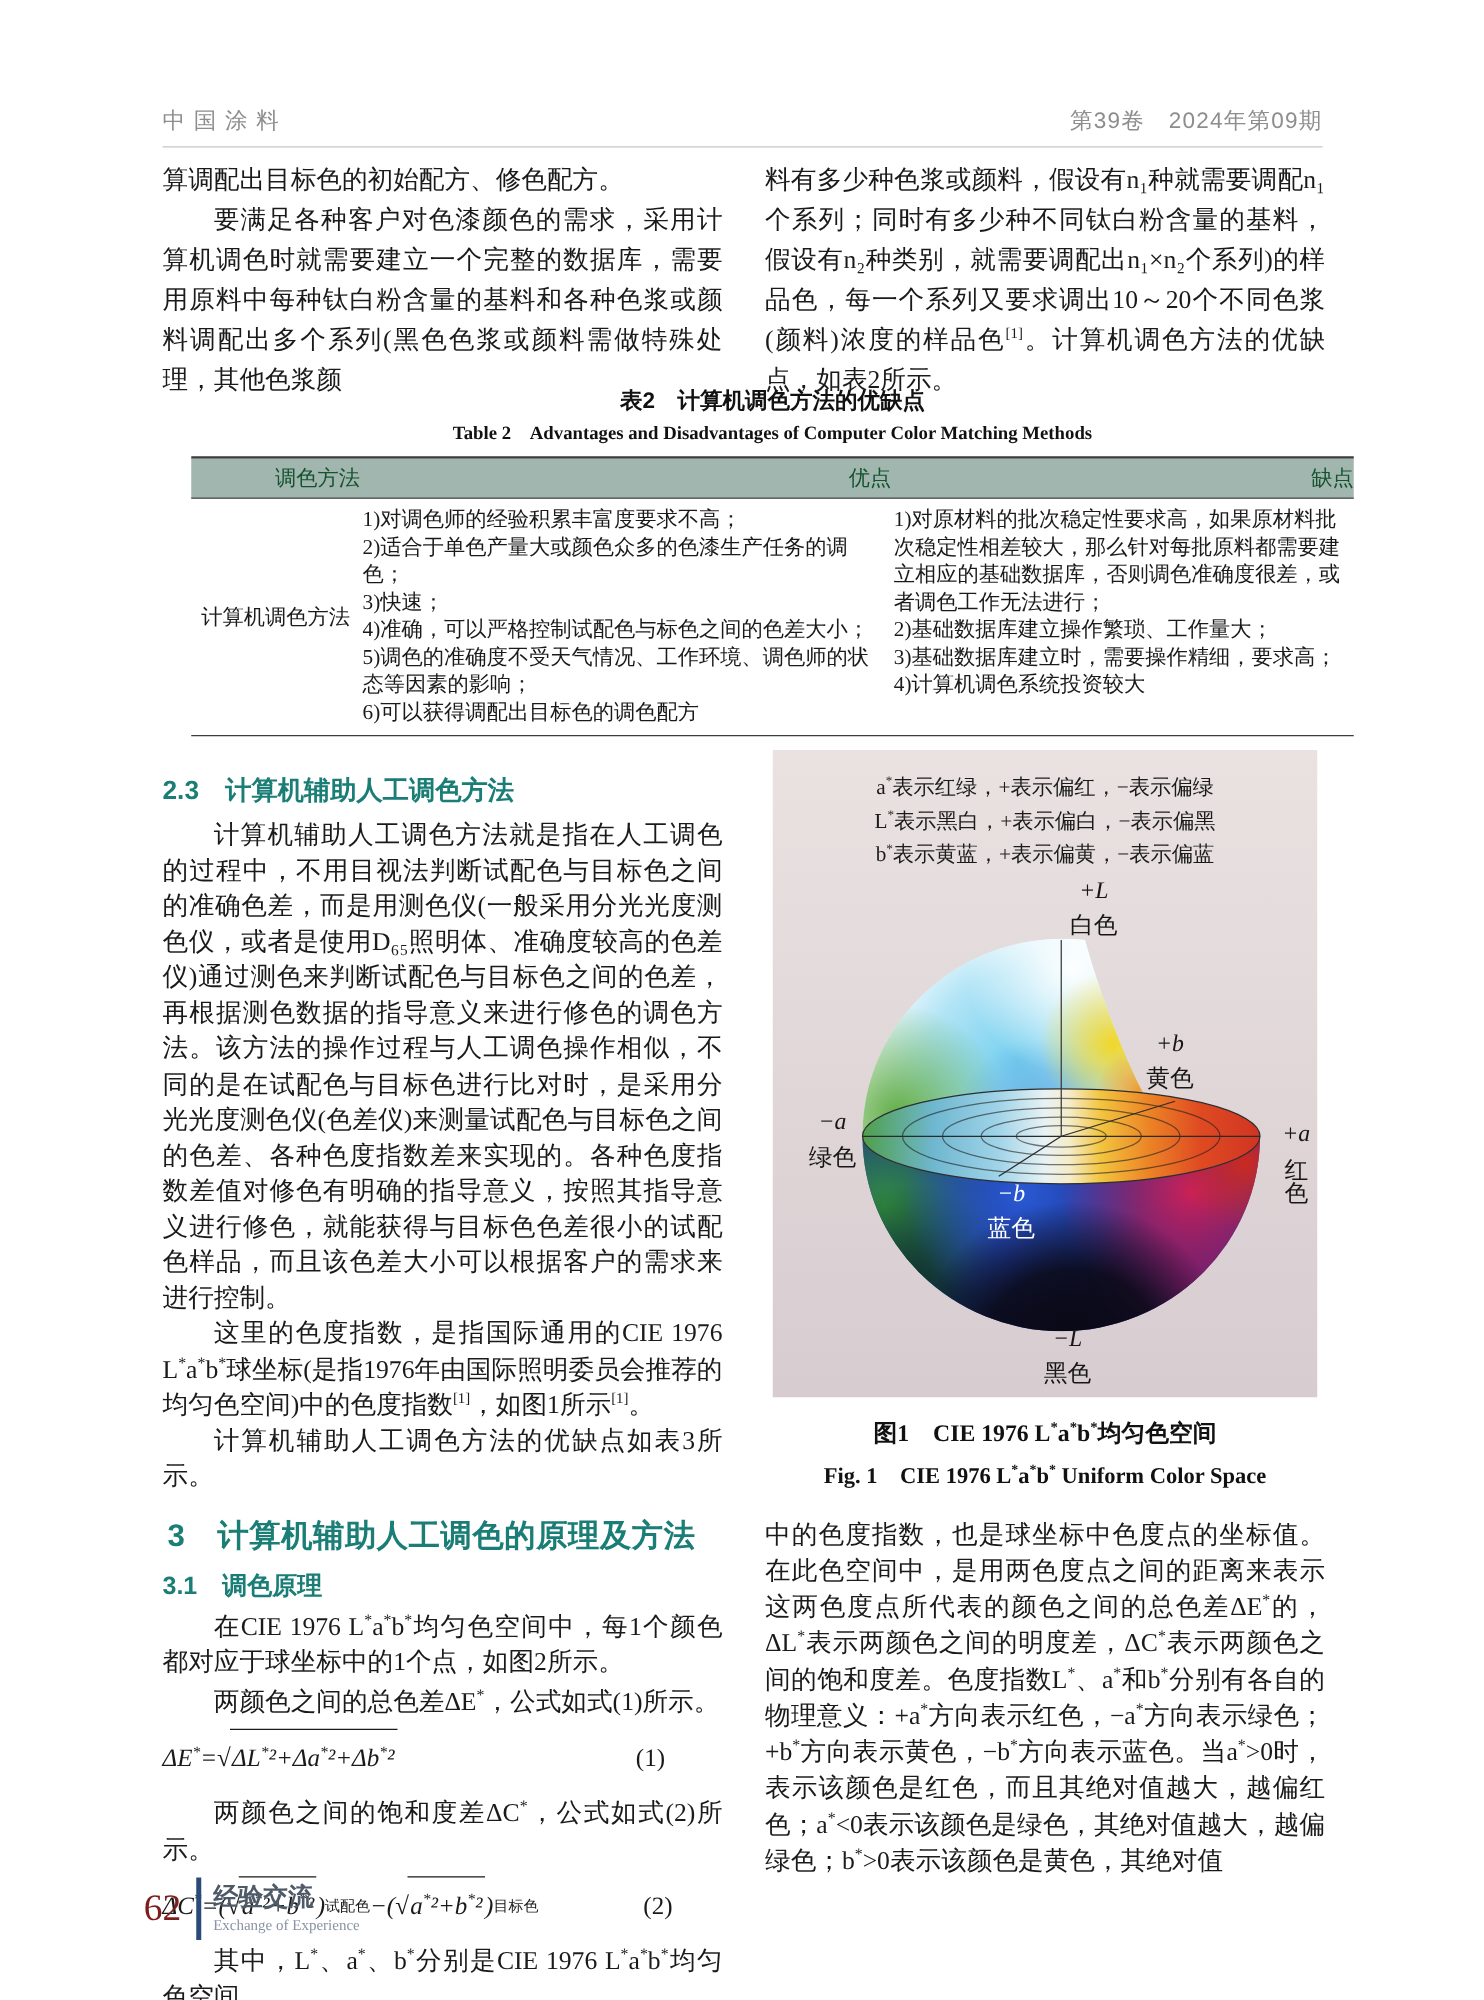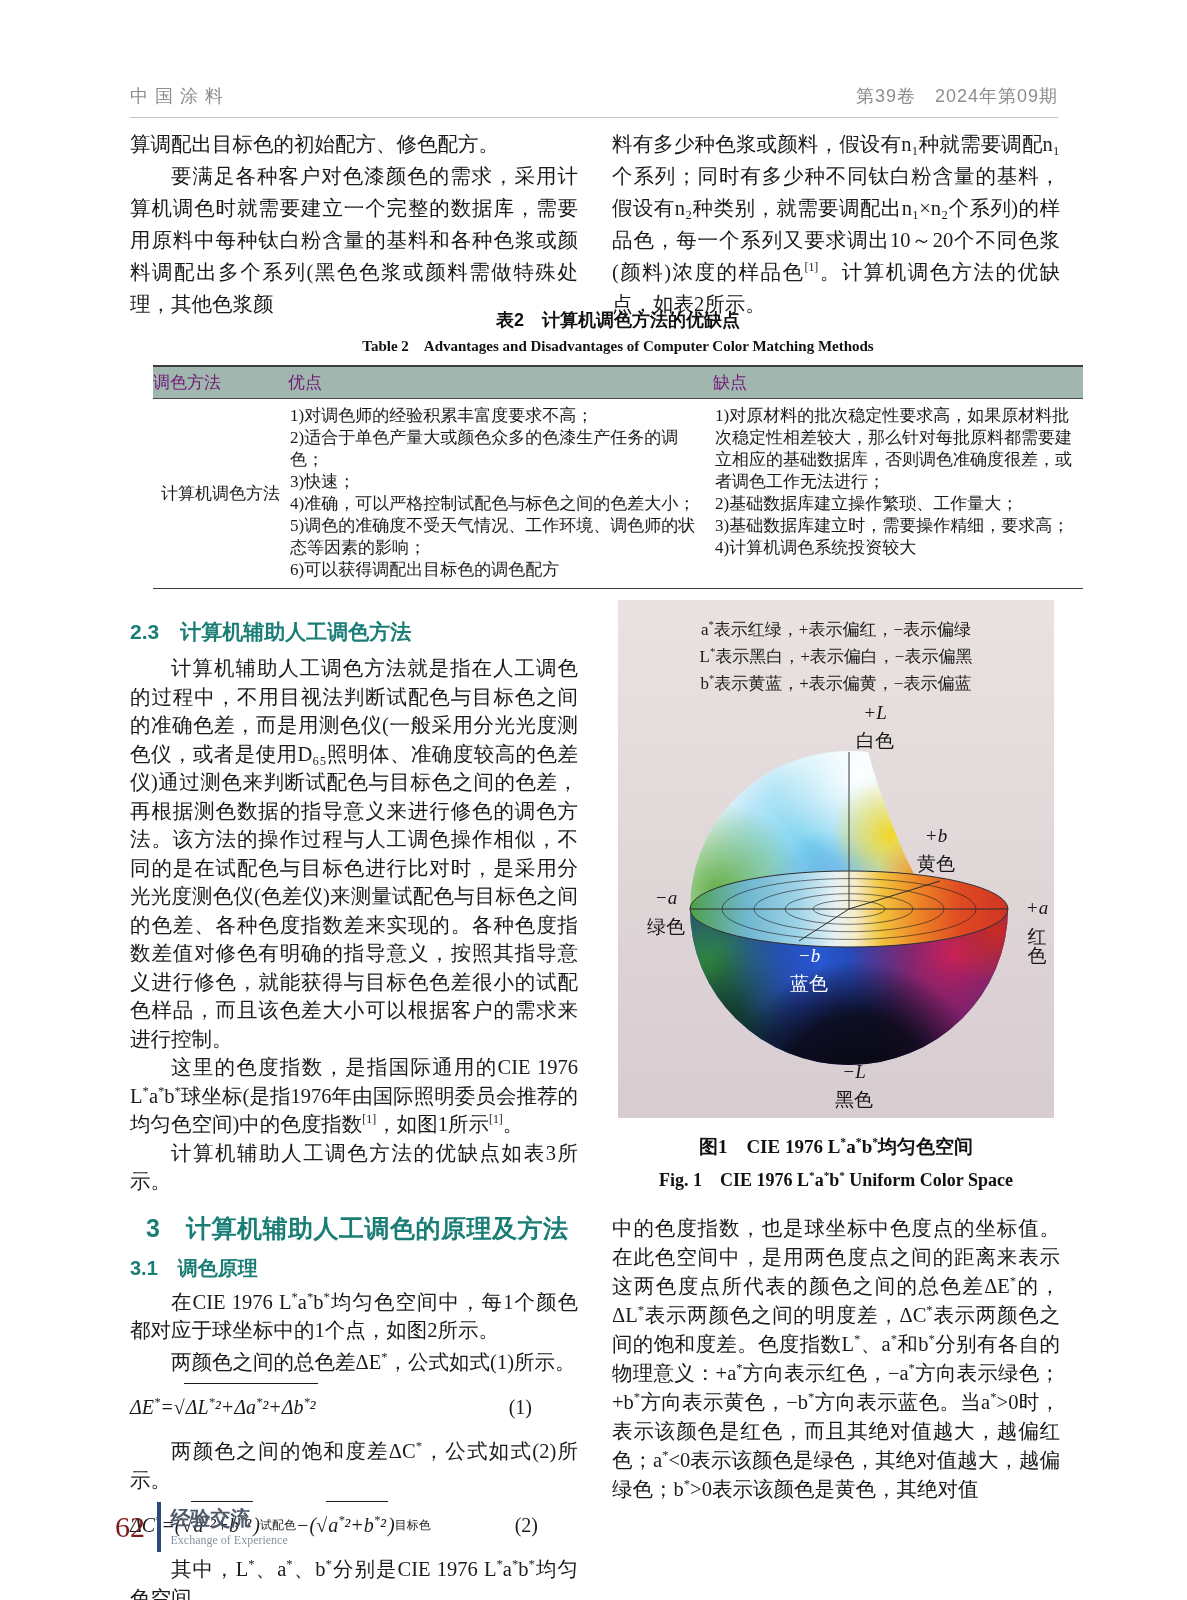--- a/index.html
+++ b/index.html
@@ -23,32 +23,32 @@
 
   
   .tblwrap{position:absolute;top:308px;left:120px;width:930px;margin-left:33px;}
   .tbl-title-zh{text-align:center;font-family:"Liberation Sans","DejaVu Sans",sans-serif;
                 font-weight:bold;font-size:18px;color:#111;}
   .tbl-title-en{text-align:center;font-weight:bold;font-size:15px;margin-top:5px;color:#111;}
   .tbl{margin-top:9px;border-top:2.5px solid #3d3d3d;border-bottom:1.5px solid #3d3d3d;
        font-size:17px;line-height:22px;}
   .tbl-head{display:grid;grid-template-columns:135px 425px 370px;background:#a2b6b0;
             border-bottom:1px solid #4a4a4a;}
-  .tbl-head .cell{text-align:left;padding:5px 0 4px 0;color:#701a75;}
+  .tbl-head .cell{text-align:right;padding:5px 0 4px 0;color:#14532d;}
   .tbl-body{display:grid;grid-template-columns:135px 425px 370px;}
   .tbl-body .cell{padding:6px 2px 7px 2px;text-align:left;}
   .tbl-body .lab{display:flex;align-items:center;justify-content:center;text-align:center;padding:0;}
 
   
   .main{position:absolute;top:600px;left:130px;width:930px;display:flex;gap:34px;}
   .main .col{width:448px;}
   .body-p{font-size:20.5px;line-height:28.5px;text-align:justify;margin:0;}
   .h-teal{font-family:"Liberation Sans","DejaVu Sans",sans-serif;font-weight:bold;color:#1a7e76;}
   .h23{font-size:21px;margin:18px 0 8px 0;}
-  .h3{font-size:25px;margin:16px 0 6px 16px;letter-spacing:.5px;}
+  .h3{font-size:25px;margin:16px 0 6px 4px;letter-spacing:.5px;}
   .h31{font-size:20px;margin:10px 0 6px 0;}
 
   
   .formula{display:flex;align-items:center;font-size:20px;margin:7px 0 6px 0;
            font-style:italic;white-space:nowrap;}
   .formula .num{font-style:normal;margin-left:auto;padding-right:46px;}
   .rad{border-top:1.6px solid #1a1a1a;padding:12px 2px;}
   .sqrt-sym{margin-right:-1px;}
   .fsub{font-style:normal;font-size:12px;vertical-align:-5px;}
 

